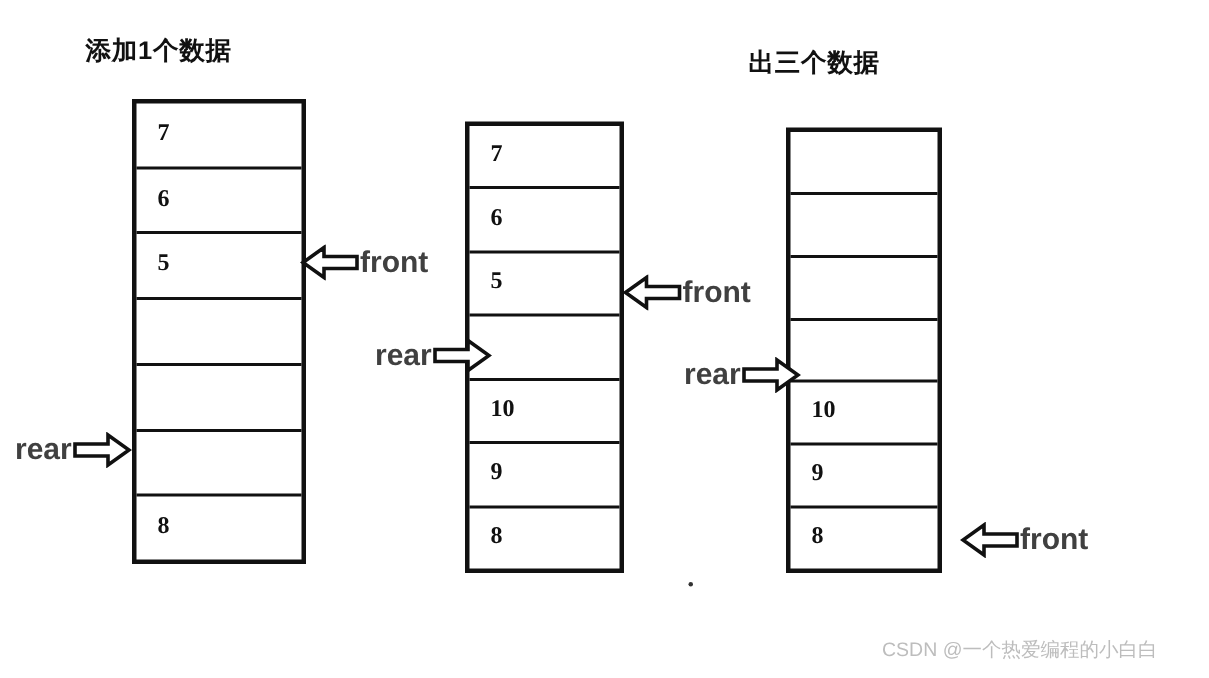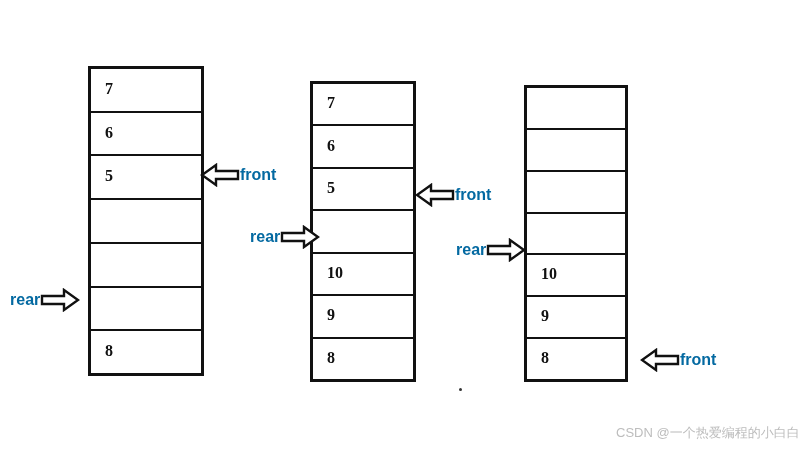--- a/index.html
+++ b/index.html
@@ -50,22 +50,22 @@
 
   
   .ptr{
     position:absolute;
     display:flex;
     align-items:center;
     white-space:nowrap;
   }
   .ptr-label{
     font-weight:bold;
-    font-size:16px;
-    color:#0369a1;
+    font-size:20px;
+    color:#404040;
     font-family:"Liberation Sans","DejaVu Sans",sans-serif;
   }
   .ptr svg{display:block;}
 
   .dot{
     position:absolute;
     width:3px;height:3px;
     background:#333;
     border-radius:50%;
   }
@@ -75,20 +75,21 @@
     font-size:13px;
     color:#bdbdbd;
     white-space:nowrap;
     font-family:"Liberation Sans","DejaVu Sans",sans-serif;
   }
 </style>
 </head>
 <body>
 
 <div id="stage">
+    <div class="panel-title" style="left: 57px; top: 22px;">添加1个数据</div>
     <div class="queue-box" style="left: 88px; top: 66px; width: 116px; height: 310px;">
       <div class="cell">
         <span class="cell-val">7</span>
       </div>
       <div class="cell">
         <span class="cell-val">6</span>
       </div>
       <div class="cell">
         <span class="cell-val">5</span>
       </div>
@@ -153,20 +154,21 @@
       <span class="ptr-label">front</span>
     </div>
     <div class="ptr" style="left: 250px; top: 225px;">
       <span class="ptr-label">rear</span>
       <span>
         <svg width="40" height="24" viewBox="0 0 40 24">
           <path d="M2,8 L24,8 L24,2 L38,12 L24,22 L24,16 L2,16 Z" fill="#ffffff" stroke="#111111" stroke-width="2.4" stroke-linejoin="miter"></path>
         </svg>
       </span>
     </div>
+    <div class="panel-title" style="left: 499px; top: 30px;">出三个数据</div>
     <div class="queue-box" style="left: 524px; top: 85px; width: 104px; height: 297px;">
       <div class="cell">
         <span class="cell-val"></span>
       </div>
       <div class="cell">
         <span class="cell-val"></span>
       </div>
       <div class="cell">
         <span class="cell-val"></span>
       </div>
@@ -193,14 +195,14 @@
     </div>
     <div class="ptr" style="left: 640px; top: 348px;">
       <span>
         <svg width="40" height="24" viewBox="0 0 40 24">
           <path d="M38,8 L16,8 L16,2 L2,12 L16,22 L16,16 L38,16 Z" fill="#ffffff" stroke="#111111" stroke-width="2.4" stroke-linejoin="miter"></path>
         </svg>
       </span>
       <span class="ptr-label">front</span>
     </div>
     <div class="dot" style="left: 459px; top: 388px;"></div>
-    <div class="watermark" style="left: 616px; top: 424px;">CSDN @一个热爱编程的小白白</div>
+    <div class="watermark" style="left: 588px; top: 424px;">CSDN @一个热爱编程的小白白</div>
   </div>
 
 </body></html>

